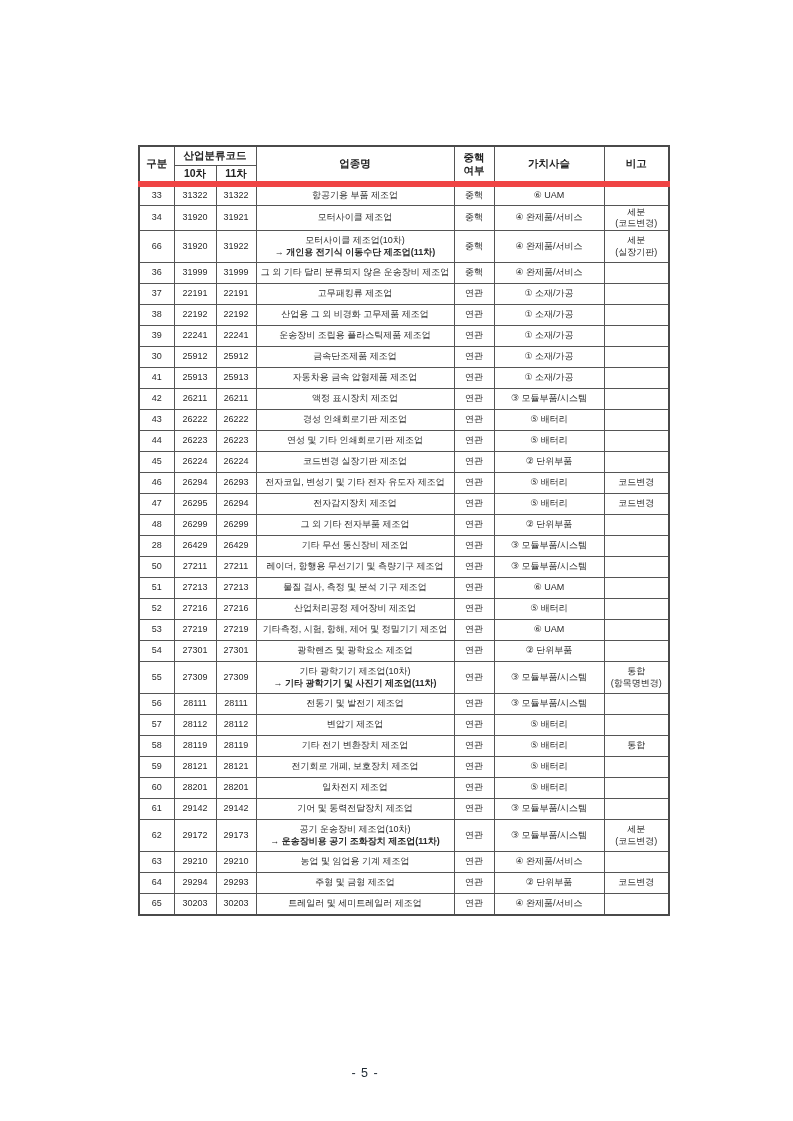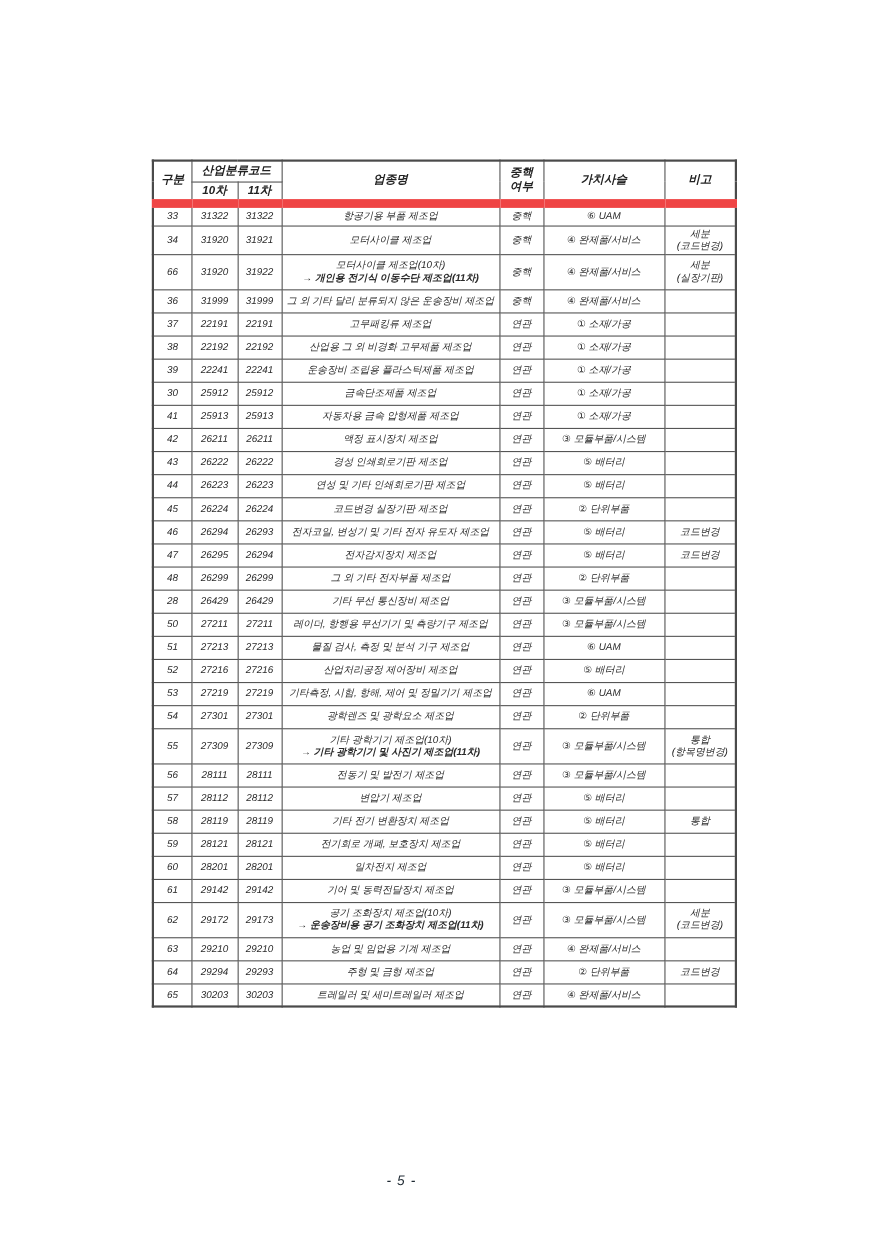--- a/index.html
+++ b/index.html
@@ -7,21 +7,20 @@
   body {
     width: 793px; height: 1121px;
     font-family: "Liberation Sans", "DejaVu Sans", sans-serif;
     position: relative;
     color: #222222;
   }
   .page {
     position: absolute; left: 0; top: 0;
     width: 730px; height: 1121px;
     background: #ffffff;
-    font-style: italic;
   }
   table.class-table {
     position: absolute;
     left: 138px; top: 145px;
     width: 530px;
     border-collapse: collapse;
     table-layout: fixed;
     border: 2px solid #4a4a4a;
   }
   .class-table th, .class-table td {
@@ -39,21 +38,21 @@
     height: 19px;
     background: #ffffff;
   }
   .class-table tbody td {
     font-size: 9px;
     line-height: 1.25;
     color: #2a2a2a;
   }
   .class-table tbody tr { height: 21px; }
   .class-table tbody tr.tall { height: 32px; }
-  .class-table tbody tr:first-child td { border-top: 8px solid #ef4444; }
+  .class-table tbody tr:first-child td { border-top: 6px solid #ef4444; }
   .name-line, .remark-line { display: block; }
   .name-line2 { display: block; font-weight: bold; }
   .core-head span { display: block; }
   .page-number {
     position: absolute;
     left: 0; top: 1066px;
     width: 100%;
     text-align: center;
     font-size: 12.5px;
     letter-spacing: 1px;
@@ -526,21 +525,21 @@
     <td>
       
       
     </td>
   </tr>
         <tr class="tall">
     <td>62</td>
     <td>29172</td>
     <td>29173</td>
     <td>
-      <span class="name-line">공기 조화장치 제조업(10차)</span>
+      <span class="name-line">공기 운송장비 제조업(10차)</span>
       <span class="name-line2">→ 운송장비용 공기 조화장치 제조업(11차)</span>
     </td>
     <td>연관</td>
     <td>③ 모듈부품/시스템</td>
     <td>
       <span class="remark-line">세분</span>
       <span class="remark-line">(코드변경)</span>
     </td>
   </tr>
         <tr>

